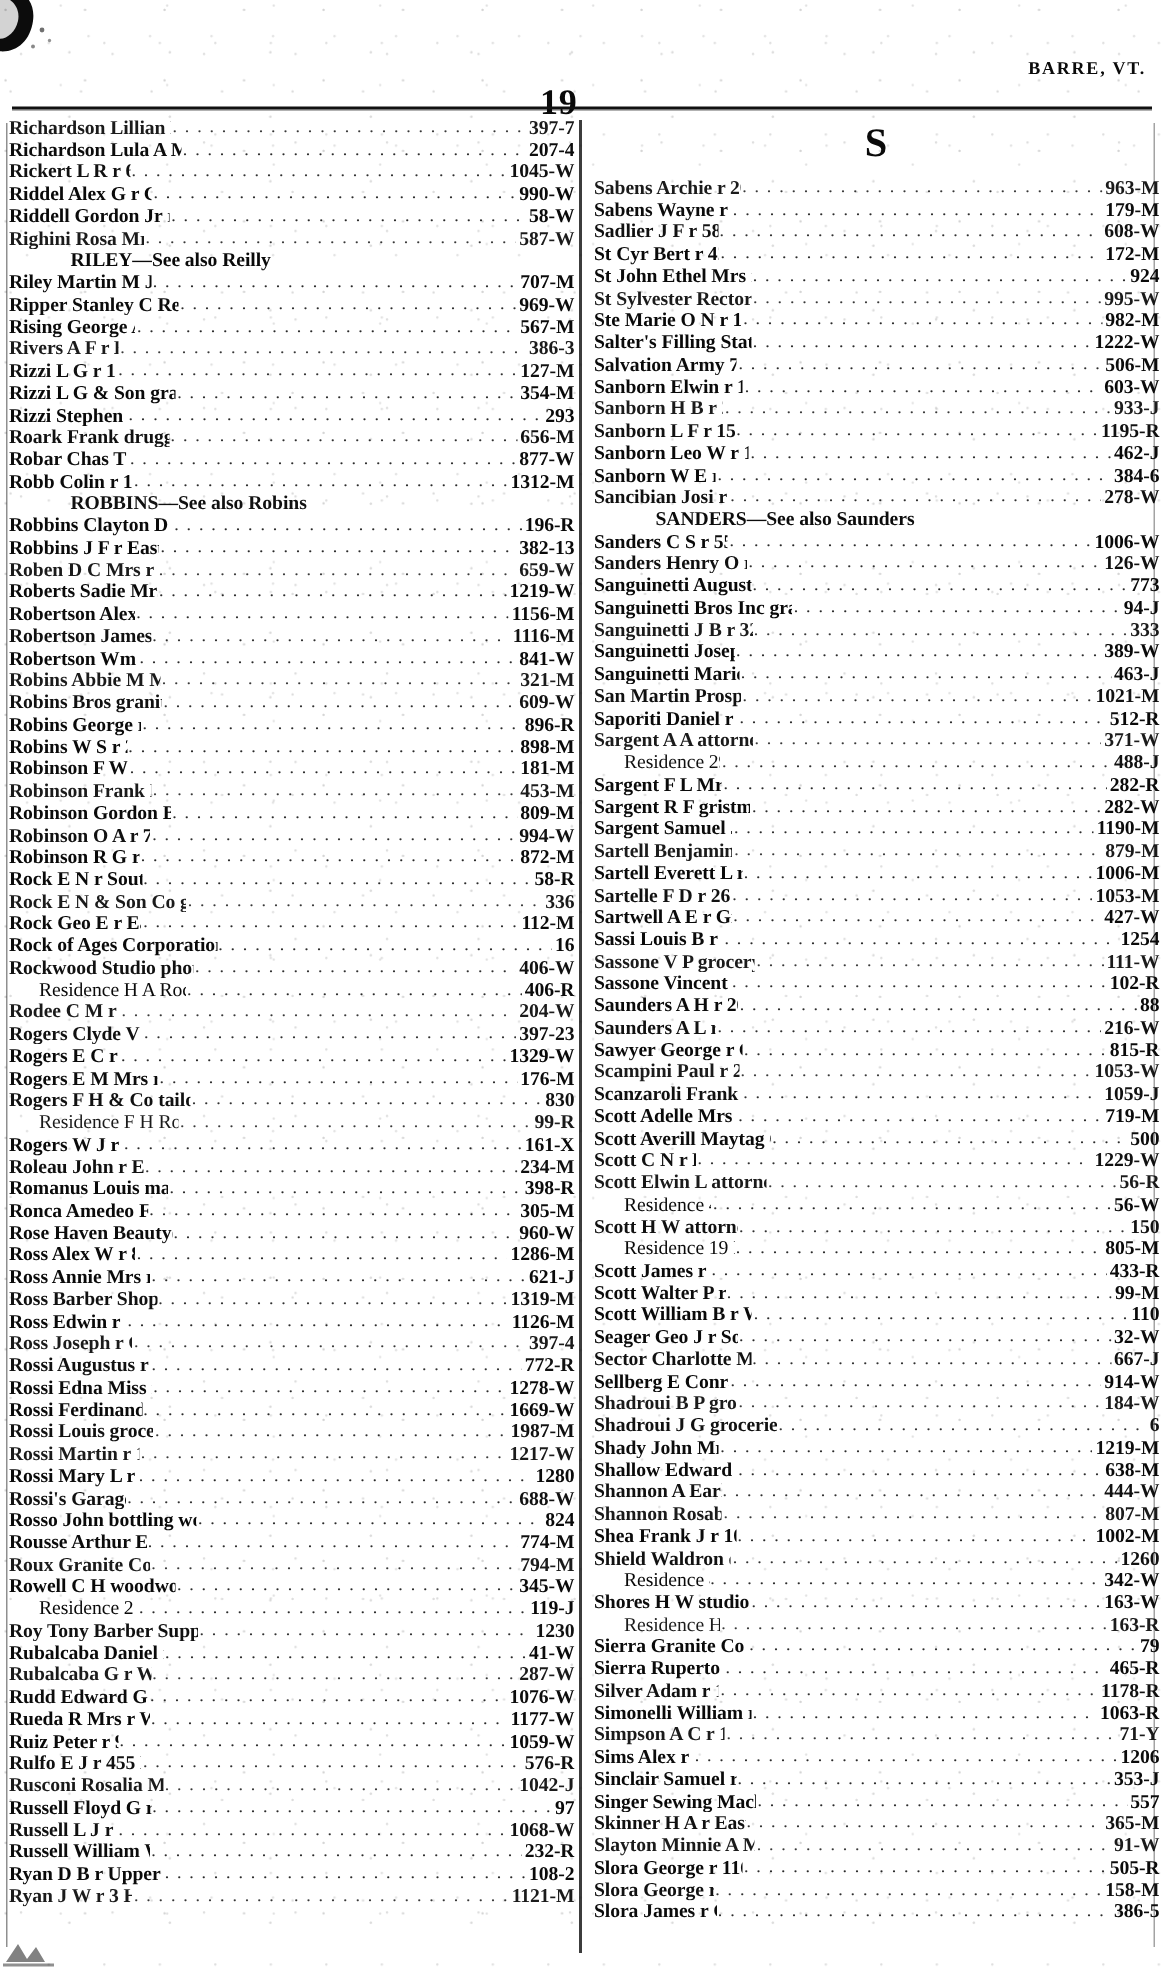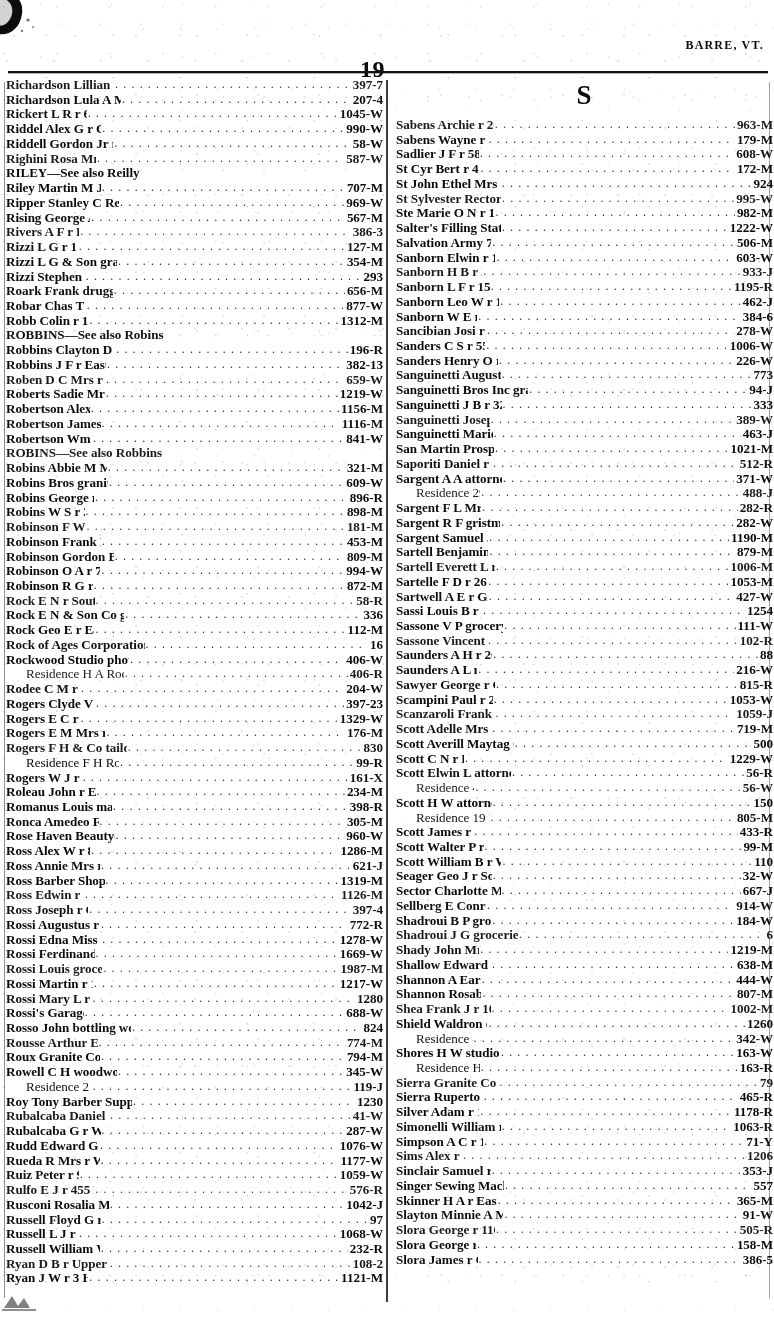--- a/index.html
+++ b/index.html
@@ -171,20 +171,21 @@
     flex: 0 0 auto;
     font-weight: bold;
     padding-left: 1px;
   }
 
   
   .entry.bold .name { font-weight: bold; }
   .entry.crossref {
     font-weight: bold;
     display: block;
+    padding-left: 41px;
   }
   .entry.crossref .name { font-weight: bold; }
   .entry.sub .name { padding-left: 20px; }
 
   
   .entry:nth-child(3n)   { opacity: .97; }
   .entry:nth-child(5n+1) { opacity: .93; }
   .entry:nth-child(7n+2) { opacity: .99; }
 
   .bottom-smudge {
@@ -332,21 +333,20 @@
         <li class="entry bold">
           <span class="name">Robertson James C r 20 Nelson</span>
           <span class="leader">. . . . . . . . . . . . . . . . . . . . . . . . . . . . . . . . . . . . . . . . . . . . . . . . . . . . . .</span>
           <span class="num">1116-M</span>
         </li>
         <li class="entry bold">
           <span class="name">Robertson Wm r 12 Laurel</span>
           <span class="leader">. . . . . . . . . . . . . . . . . . . . . . . . . . . . . . . . . . . . . . . . . . . . . . . . . . . . . .</span>
           <span class="num">841-W</span>
         </li>
-        <li class="entry crossref"><span class="name">ROBINS—See also Robbins</span></li>
         <li class="entry bold">
           <span class="name">Robins Abbie M Mrs r 35 Orange</span>
           <span class="leader">. . . . . . . . . . . . . . . . . . . . . . . . . . . . . . . . . . . . . . . . . . . . . . . . . . . . . .</span>
           <span class="num">321-M</span>
         </li>
         <li class="entry bold">
           <span class="name">Robins Bros granite mfrs Boynton</span>
           <span class="leader">. . . . . . . . . . . . . . . . . . . . . . . . . . . . . . . . . . . . . . . . . . . . . . . . . . . . . .</span>
           <span class="num">609-W</span>
         </li>
@@ -694,29 +694,30 @@
         <li class="entry bold">
           <span class="name">Sanborn W E r East Hill</span>
           <span class="leader">. . . . . . . . . . . . . . . . . . . . . . . . . . . . . . . . . . . . . . . . . . . . . . . . . . . . . .</span>
           <span class="num">384-6</span>
         </li>
         <li class="entry bold">
           <span class="name">Sancibian Josi r 27 Maple av</span>
           <span class="leader">. . . . . . . . . . . . . . . . . . . . . . . . . . . . . . . . . . . . . . . . . . . . . . . . . . . . . .</span>
           <span class="num">278-W</span>
         </li>
+        <li class="entry crossref"><span class="name">SANDERS—See also Saunders</span></li>
         <li class="entry bold">
           <span class="name">Sanders C S r 55 Washington</span>
           <span class="leader">. . . . . . . . . . . . . . . . . . . . . . . . . . . . . . . . . . . . . . . . . . . . . . . . . . . . . .</span>
           <span class="num">1006-W</span>
         </li>
         <li class="entry bold">
           <span class="name">Sanders Henry O r 65 South Main</span>
           <span class="leader">. . . . . . . . . . . . . . . . . . . . . . . . . . . . . . . . . . . . . . . . . . . . . . . . . . . . . .</span>
-          <span class="num">226-W</span>
+          <span class="num">126-W</span>
         </li>
         <li class="entry bold">
           <span class="name">Sanguinetti Augusto r 59 Currier</span>
           <span class="leader">. . . . . . . . . . . . . . . . . . . . . . . . . . . . . . . . . . . . . . . . . . . . . . . . . . . . . .</span>
           <span class="num">773</span>
         </li>
         <li class="entry bold">
           <span class="name">Sanguinetti Bros Inc granite mfrs Brnhms Mdw</span>
           <span class="leader">. . . . . . . . . . . . . . . . . . . . . . . . . . . . . . . . . . . . . . . . . . . . . . . . . . . . . .</span>
           <span class="num">94-J</span>

